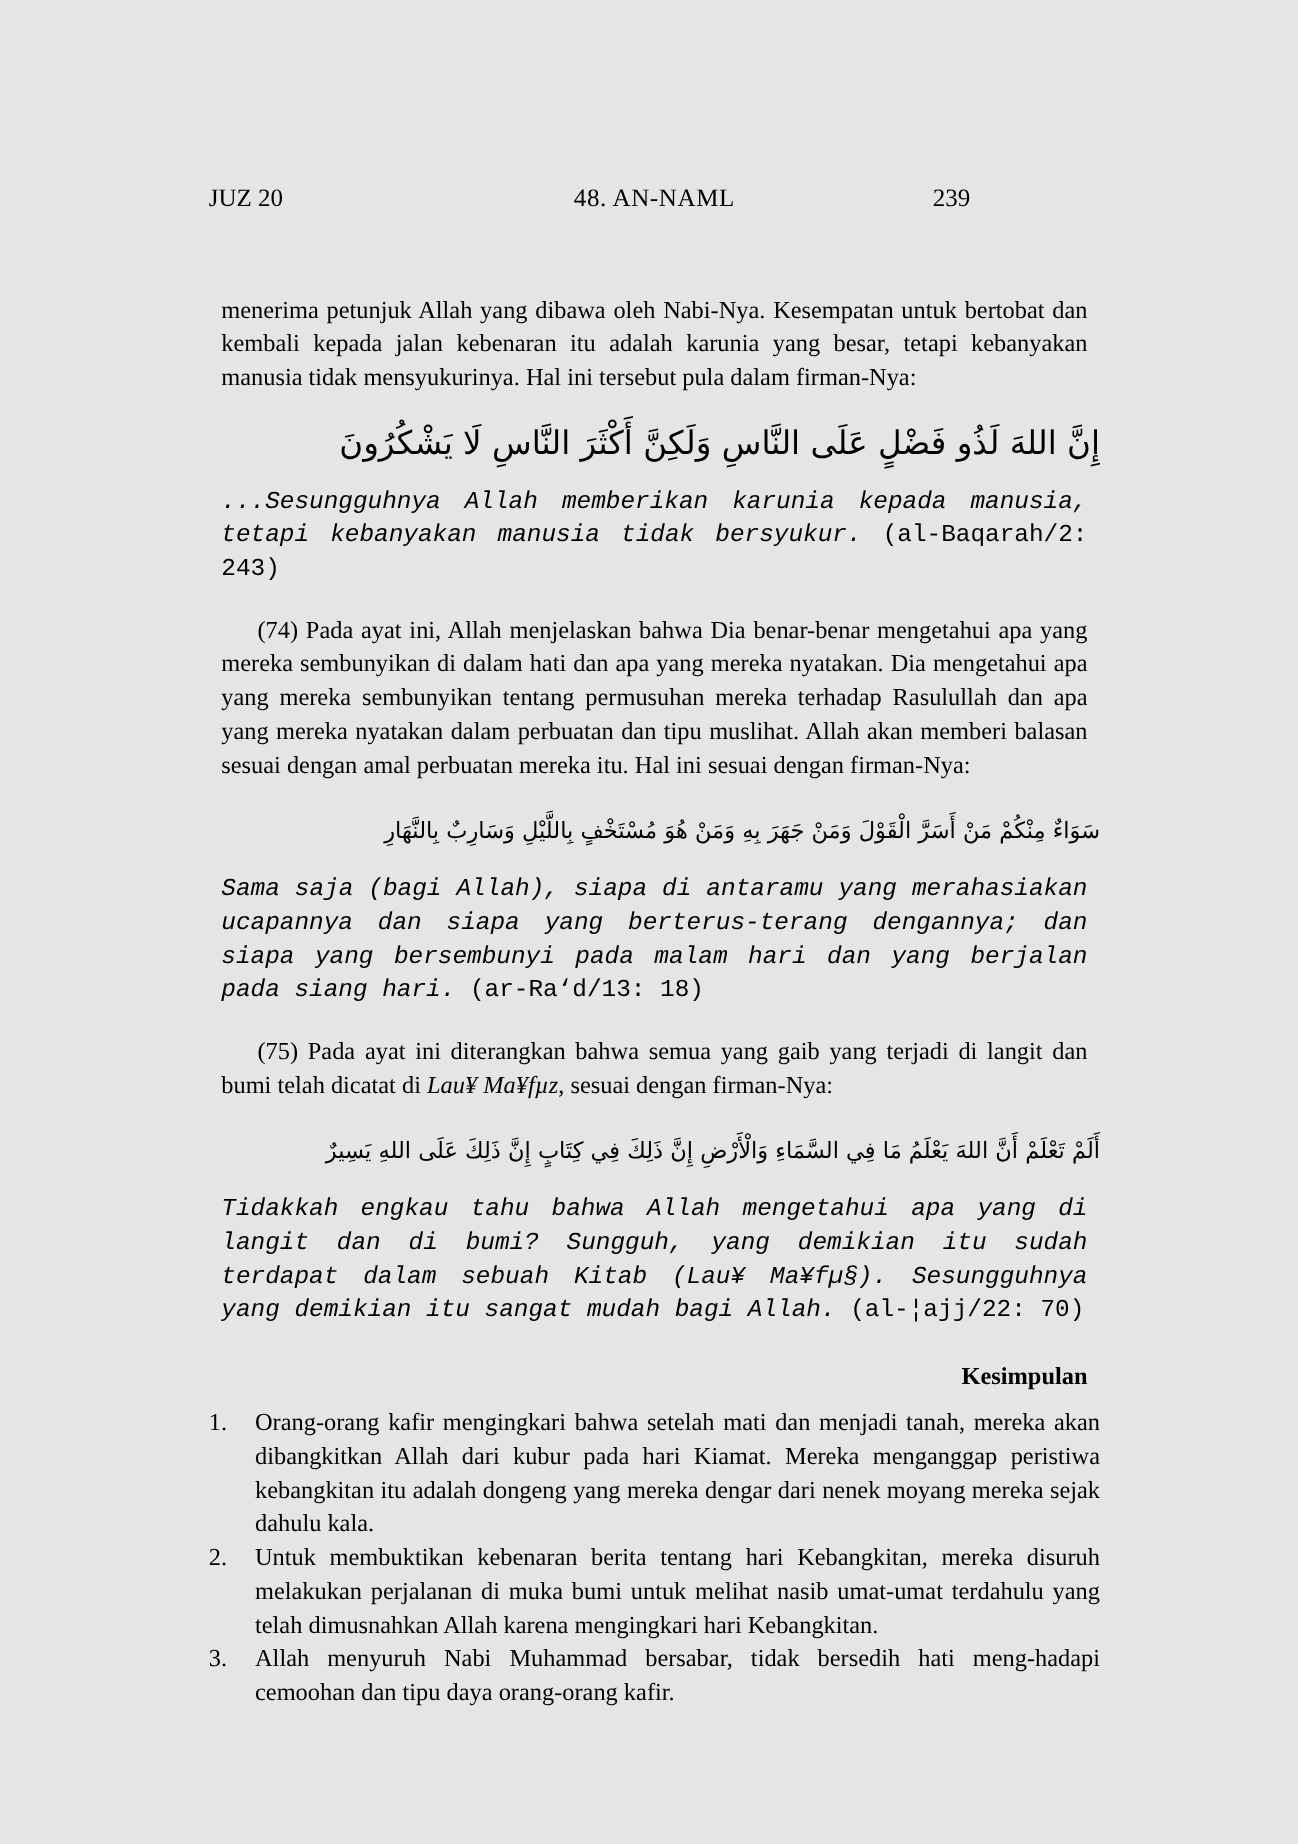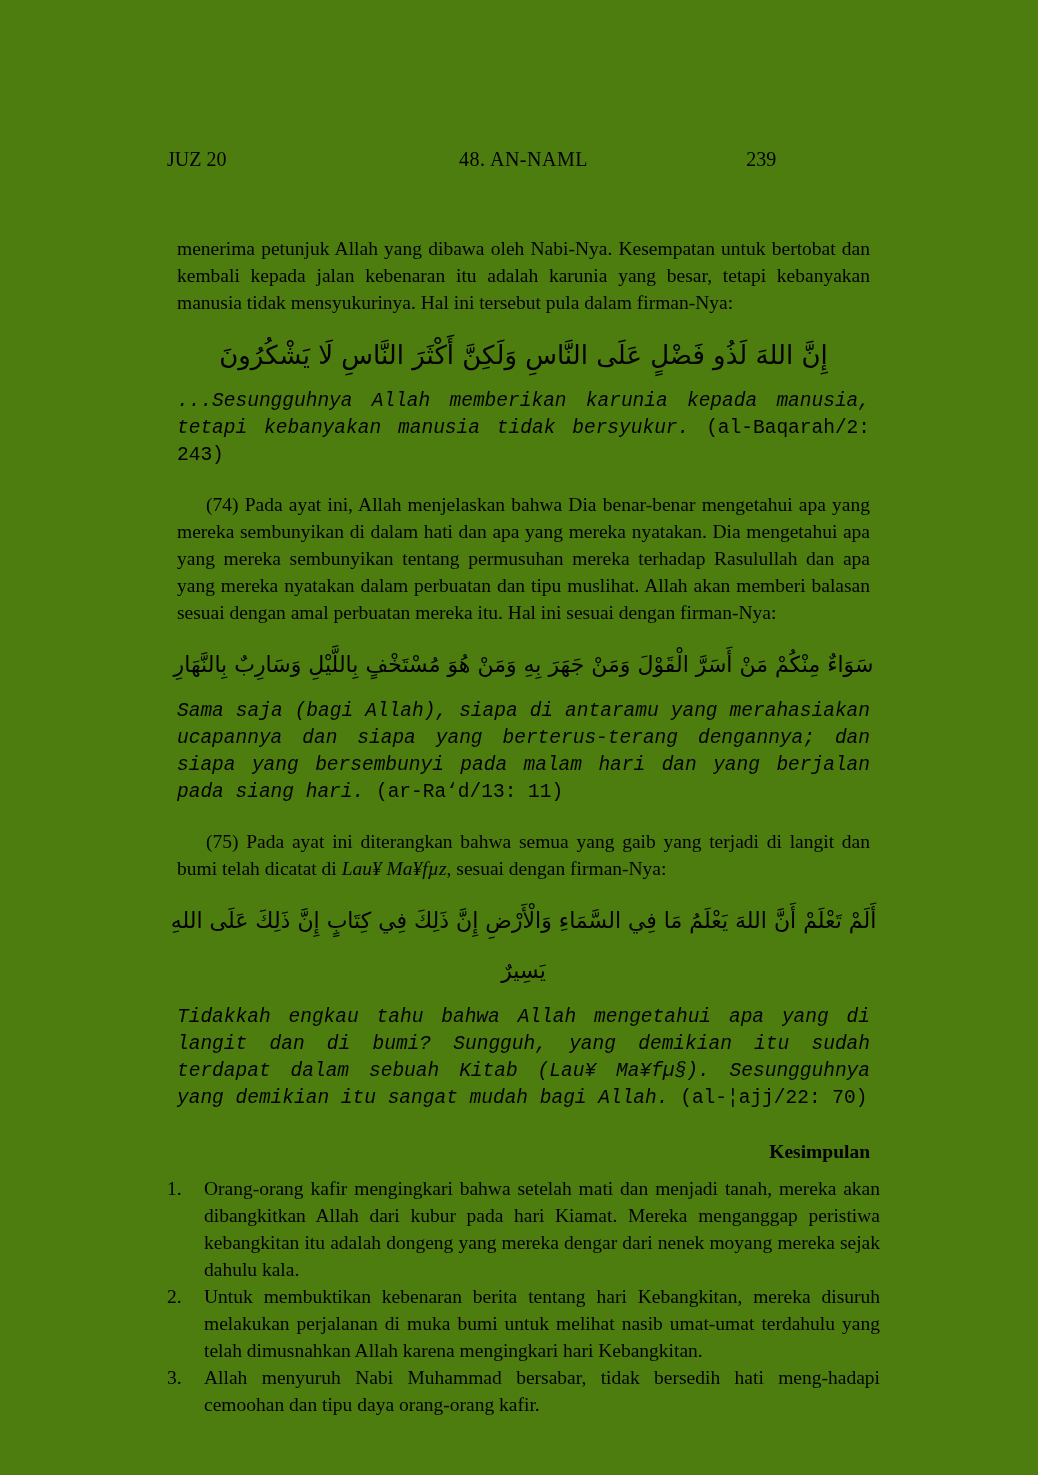--- a/index.html
+++ b/index.html
@@ -5,21 +5,21 @@
   html, body {
     margin: 0;
     padding: 0;
     background: #ffffff;
   }
   .page {
     position: relative;
     width: 1038px;
     height: 1475px;
     box-sizing: border-box;
-    background: #4d7c0f;
+    background: #e5e5e5;
     color: #000000;
     font-family: "Liberation Serif", serif;
     font-size: 19.5px;
     line-height: 27px;
     padding: 146px 158px 40px 167px;
     overflow: hidden;
   }
   .page-header {
     display: flex;
     align-items: baseline;
@@ -32,27 +32,26 @@
 
   p { margin: 10px; text-align: justify; }
 
   .indent { text-indent: 29px; }
 
   .para-spaced { margin-top: 22px; }
 
   .arabic {
     direction: rtl;
     unicode-bidi: isolate;
-    text-align: center;
     font-family: "DejaVu Sans", sans-serif;
     font-size: 26px;
     line-height: 50px;
     margin: 14px 0 8px 0;
   }
-  .arabic.wide { font-size: 22px; }
+  .arabic.wide { font-size: 18px; }
 
   .translation { margin-top: 6px; font-family: Liberation Mono, monospace; }
   .it  { font-style: italic; }
   .ref { font-style: normal; }
 
   .conclusion-heading {
     font-weight: bold;
     margin-top: 26px;
     text-align: right;
   }
@@ -84,21 +83,21 @@
 
     <p class="translation">
       <span class="it">...Sesungguhnya Allah memberikan karunia kepada manusia, tetapi kebanyakan manusia tidak bersyukur. </span><span class="ref">(al-Baqarah/2: 243)</span>
     </p>
 
     <p class="body-text indent para-spaced">(74) Pada ayat ini, Allah menjelaskan bahwa Dia benar-benar mengetahui apa yang mereka sembunyikan di dalam hati dan apa yang mereka nyatakan. Dia mengetahui apa yang mereka sembunyikan tentang permusuhan mereka terhadap Rasulullah dan apa yang mereka nyatakan dalam perbuatan dan tipu muslihat. Allah akan memberi balasan sesuai dengan amal perbuatan mereka itu. Hal ini sesuai dengan firman-Nya:</p>
 
     <div class="arabic wide" dir="rtl">سَوَاءٌ مِنْكُمْ مَنْ أَسَرَّ الْقَوْلَ وَمَنْ جَهَرَ بِهِ وَمَنْ هُوَ مُسْتَخْفٍ بِاللَّيْلِ وَسَارِبٌ بِالنَّهَارِ</div>
 
     <p class="translation">
-      <span class="it">Sama saja (bagi Allah), siapa di antaramu yang merahasiakan ucapannya dan siapa yang berterus-terang dengannya; dan siapa yang bersembunyi pada malam hari dan yang berjalan pada siang hari. </span><span class="ref">(ar-Ra‘d/13: 11)</span>
+      <span class="it">Sama saja (bagi Allah), siapa di antaramu yang merahasiakan ucapannya dan siapa yang berterus-terang dengannya; dan siapa yang bersembunyi pada malam hari dan yang berjalan pada siang hari. </span><span class="ref">(ar-Ra‘d/13: 18)</span>
     </p>
 
     <p class="body-text indent para-spaced">
       <span>(75) Pada ayat ini diterangkan bahwa semua yang gaib yang terjadi di langit dan bumi telah dicatat di </span><span class="it">Lau¥ Ma¥fµz</span><span>, sesuai dengan firman-Nya:</span>
     </p>
 
     <div class="arabic wide" dir="rtl">أَلَمْ تَعْلَمْ أَنَّ اللهَ يَعْلَمُ مَا فِي السَّمَاءِ وَالْأَرْضِ إِنَّ ذَلِكَ فِي كِتَابٍ إِنَّ ذَلِكَ عَلَى اللهِ يَسِيرٌ</div>
 
     <p class="translation">
       <span class="it">Tidakkah engkau tahu bahwa Allah mengetahui apa yang di langit dan di bumi? Sungguh, yang demikian itu sudah terdapat dalam sebuah Kitab (Lau¥ Ma¥fµ§). Sesungguhnya yang demikian itu sangat mudah bagi Allah. </span><span class="ref">(al-¦ajj/22: 70)</span>

